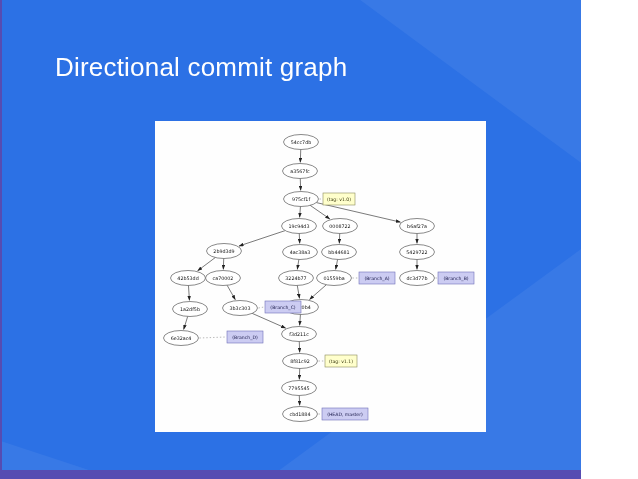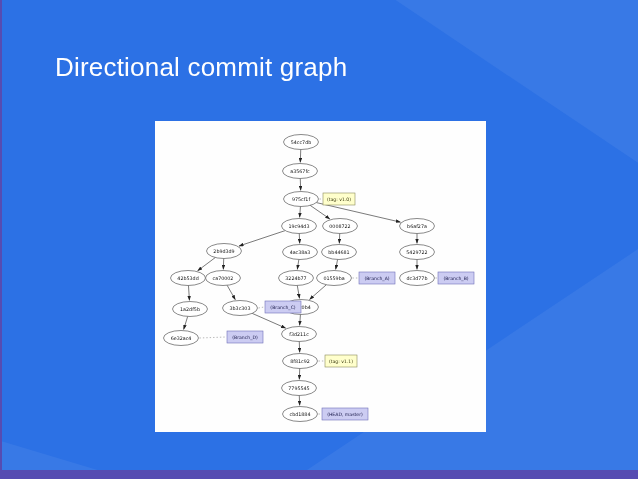--- a/index.html
+++ b/index.html
@@ -1,17 +1,17 @@
 <!DOCTYPE html>
 <html><head>
 <meta charset="utf-8">
 <style>
   html,body{margin:0;padding:0;}
   body{width:638px;height:479px;overflow:hidden;font-family:"Liberation Sans",sans-serif;}
-  .slide{position:relative;width:638px;height:479px;background:var(--bg,#2C71E5);overflow:hidden;}
+  .slide{position:relative;width:581px;height:479px;background:var(--bg,#2C71E5);overflow:hidden;}
   .bg-shape{position:absolute;inset:0;pointer-events:none;}
   .shape-1{background:var(--accent,rgba(255,255,255,.06));clip-path:polygon(62% 0,100% 0,100% 34%);}
   .shape-2{background:var(--accent,rgba(255,255,255,.06));clip-path:polygon(100% 52%,100% 100%,46% 100%);}
   .shape-3{background:var(--accent,rgba(255,255,255,.05));clip-path:polygon(0 92%,0 100%,20% 100%);}
   .left-bar{position:absolute;left:0;top:0;bottom:0;width:2px;background:var(--bar,#564CB2);}
   .bottom-bar{position:absolute;left:0;right:0;bottom:0;height:9px;background:var(--bar,#564CB2);}
   .title{position:absolute;left:55px;top:52px;margin:0;font-size:26px;font-weight:300;
          letter-spacing:.2px;color:var(--title,#fff);font-family:"Liberation Sans",sans-serif;}
   .panel{position:absolute;left:155px;top:121px;width:331px;height:311px;background:var(--panel,#fff);}
   .panel svg{display:block;width:331px;height:311px;}

